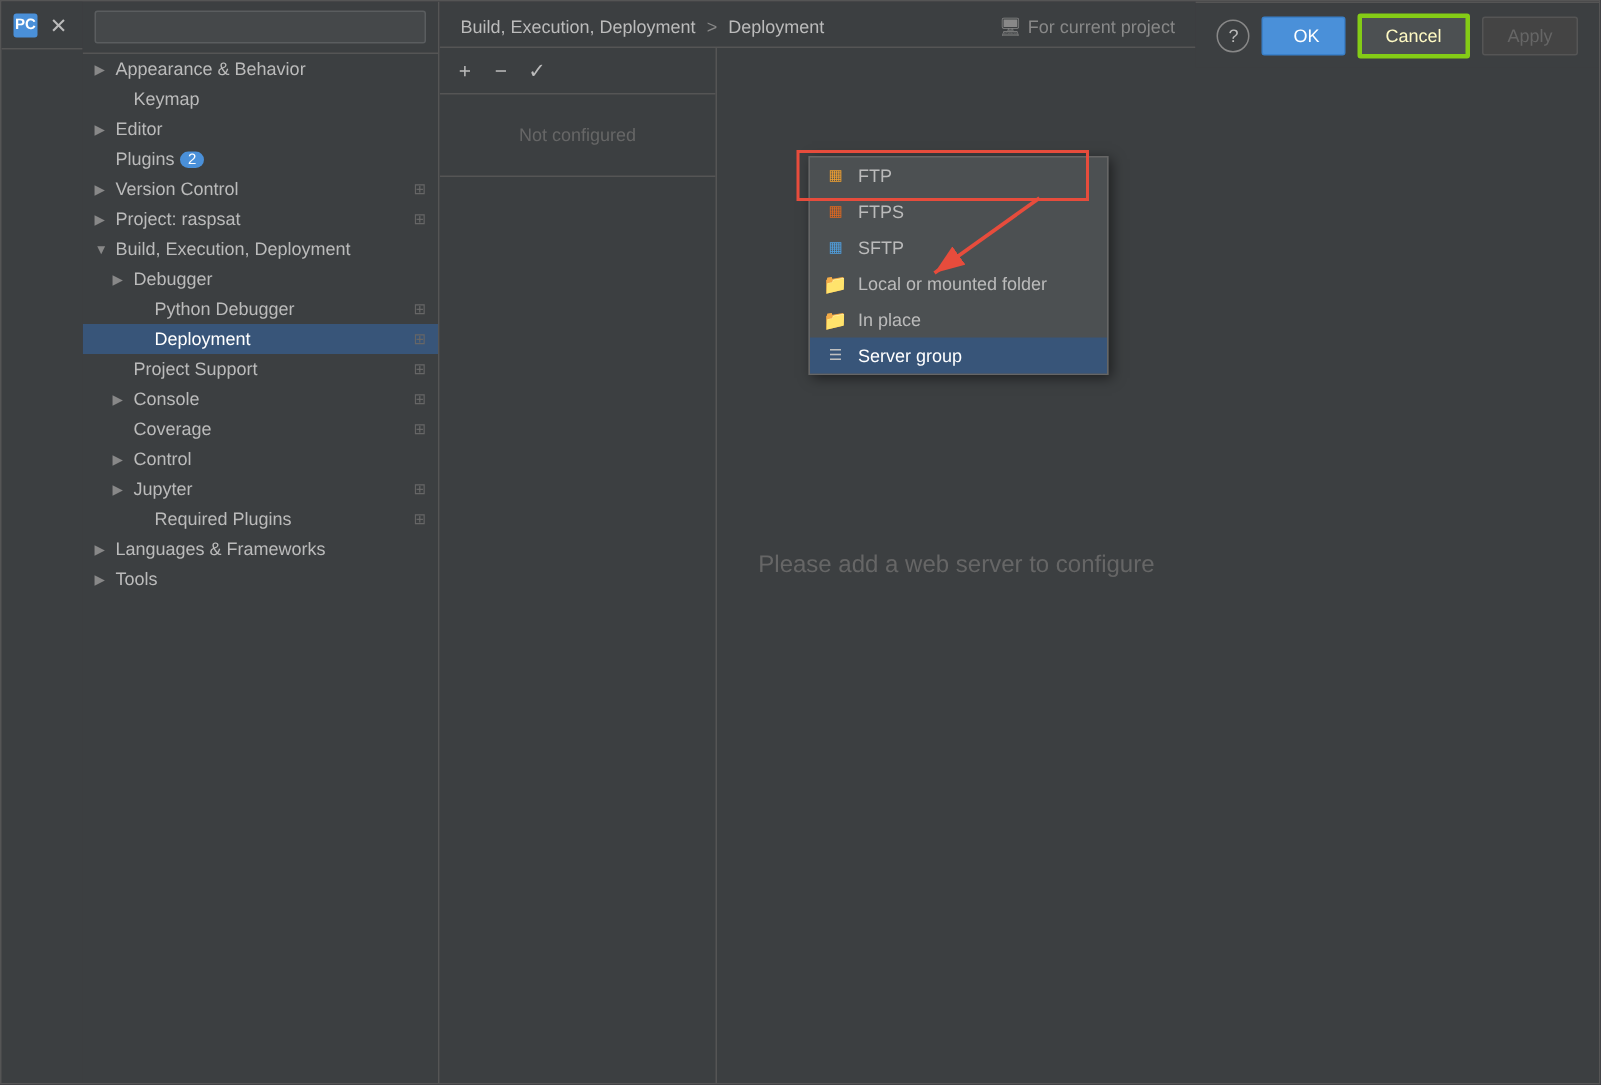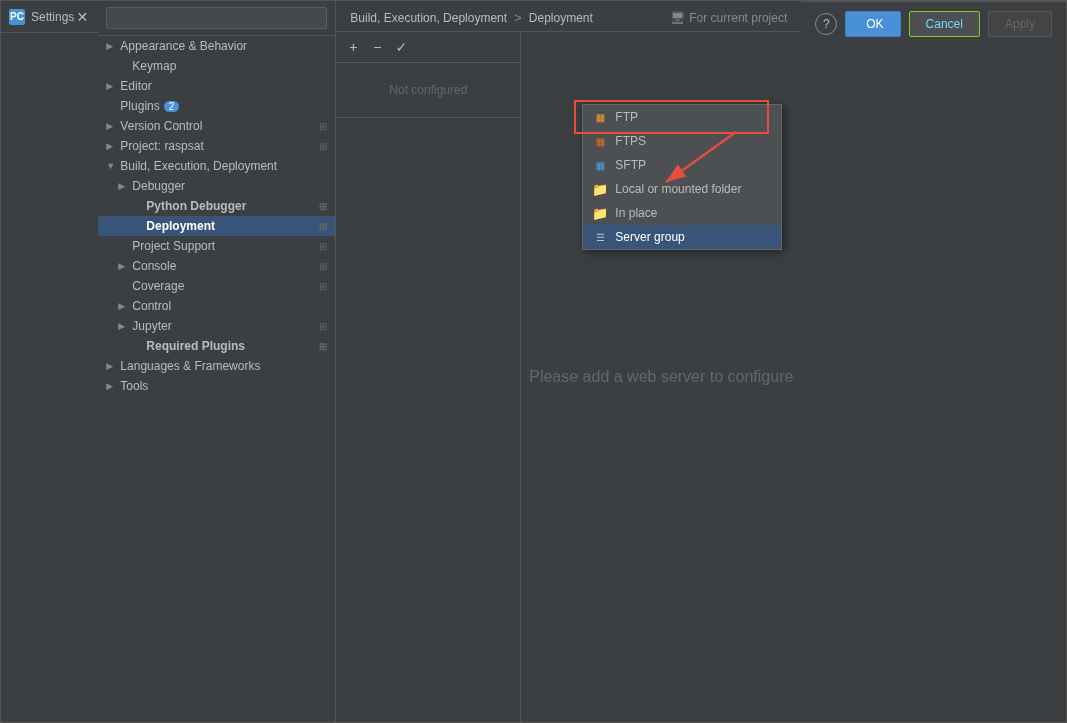--- a/index.html
+++ b/index.html
@@ -104,21 +104,21 @@
       font-size: 9px;
       color: #888;
       flex-shrink: 0;
     }
     .tree-item .copy-icon {
       margin-left: auto;
       font-size: 10px;
       color: #666;
     }
     .indent-1 { padding-left: 20px; }
-    .indent-2 { padding-left: 34px; font-weight: bold; }
+    .indent-2 { padding-left: 34px; }
     .badge {
       background: #4a90d9;
       color: white;
       border-radius: 8px;
       padding: 0 5px;
       font-size: 10px;
       margin-left: 4px;
     }
     .main-panel {
       flex: 1;
@@ -283,22 +283,22 @@
       border-radius: 2px;
     }
     .btn-primary {
       background: #4a90d9;
       color: white;
       border: 1px solid #3a80c9;
       padding-left: 20px;
     }
     .btn-default {
       background: #4c5052;
-      color: #7dd3fc;
-      border: 1px solid #84cc16;
+      color: #fef9c3;
+      border: 3px solid #84cc16;
     }
     .btn-disabled {
       background: #444;
       color: #666;
       border: 1px solid #555;
       cursor: default;
     }
     
     .icon-ftp { color: #f0a030; }
     .icon-ftps { color: #e06820; }
@@ -306,21 +306,20 @@
     .icon-group { color: #c0c0c0; }
     .icon-folder { color: #d4a843; font-size: 13px; }
   </style>
 </head>
 <body>
 
 <div class="window">
 
   <div class="title-bar">
     <div class="title-bar-icon">PC</div>
-    <span class="title-bar-title">Settings</span>
     <div class="title-bar-close">✕</div>
   </div>
 
   <div class="content-area">
 
     <div class="sidebar">
       <div class="search-box">
         <input class="search-input" type="text" placeholder="" style="">
       </div>
       <div class="tree">

